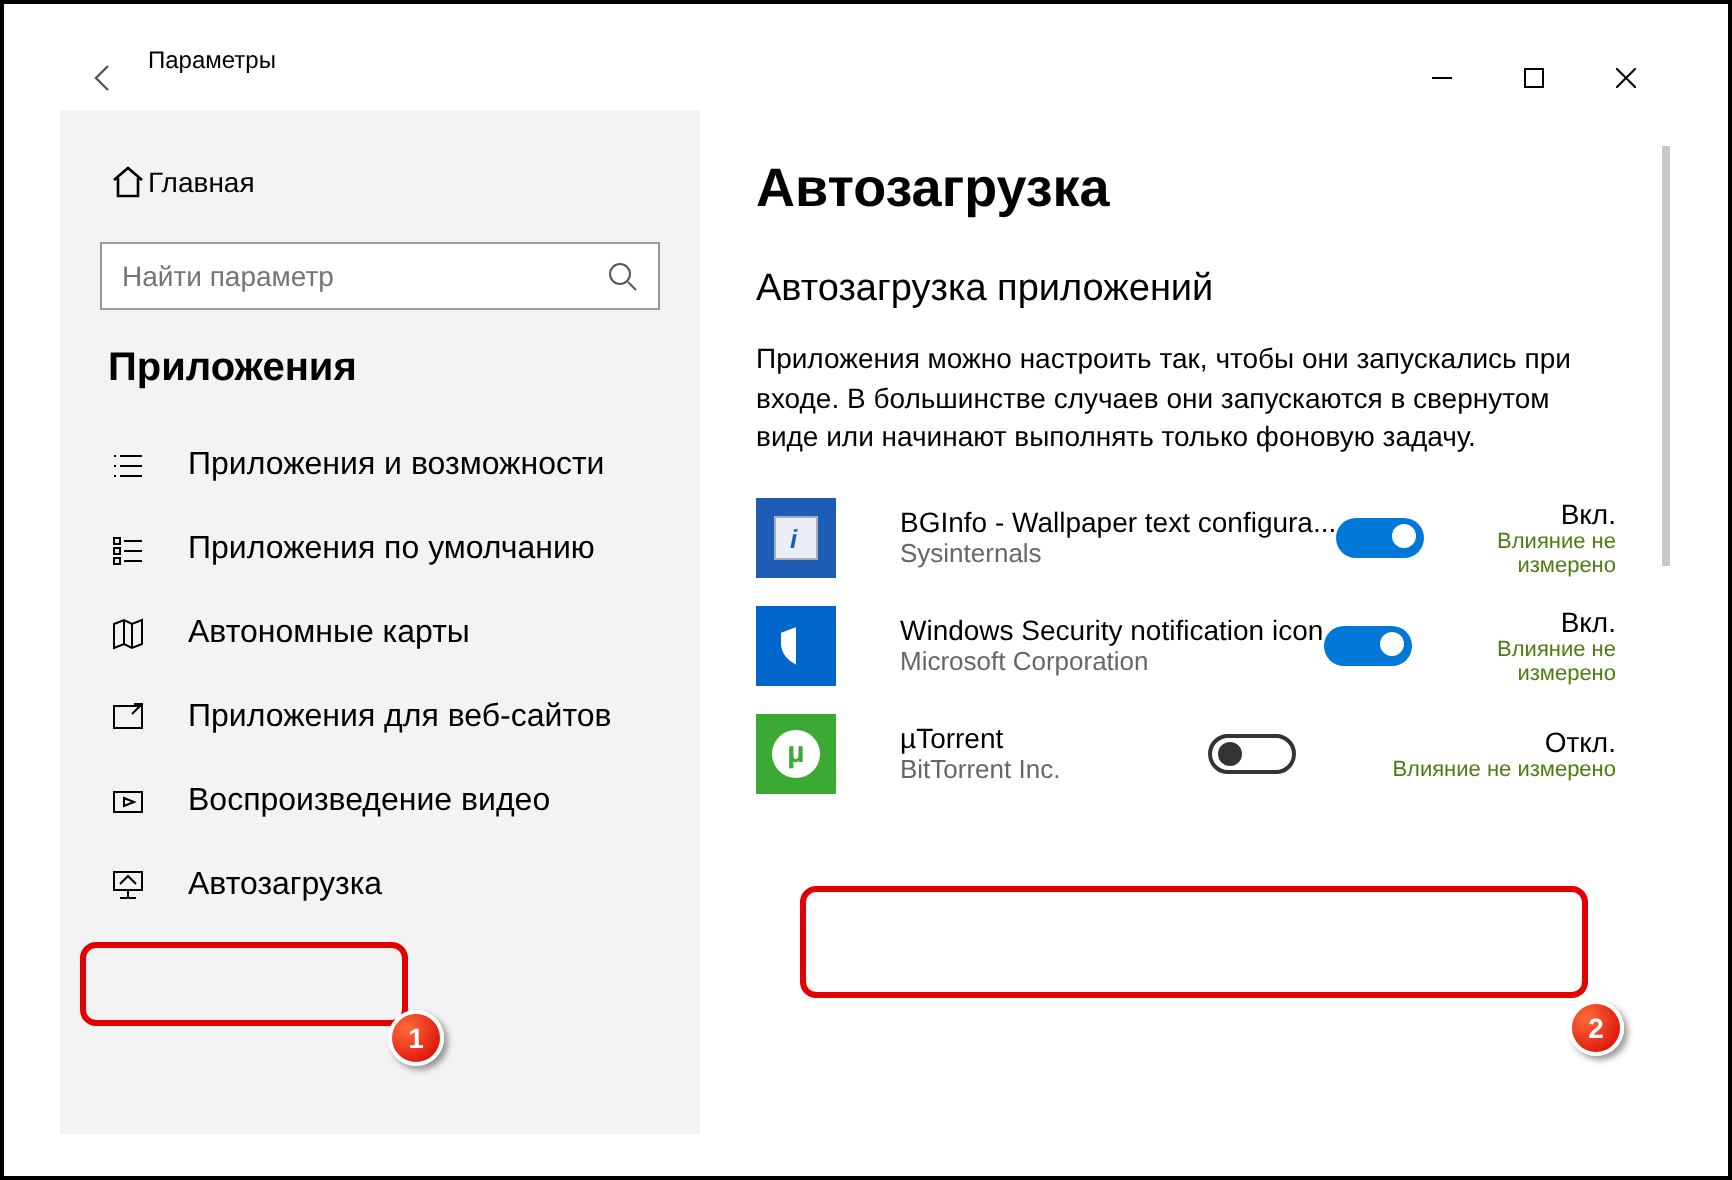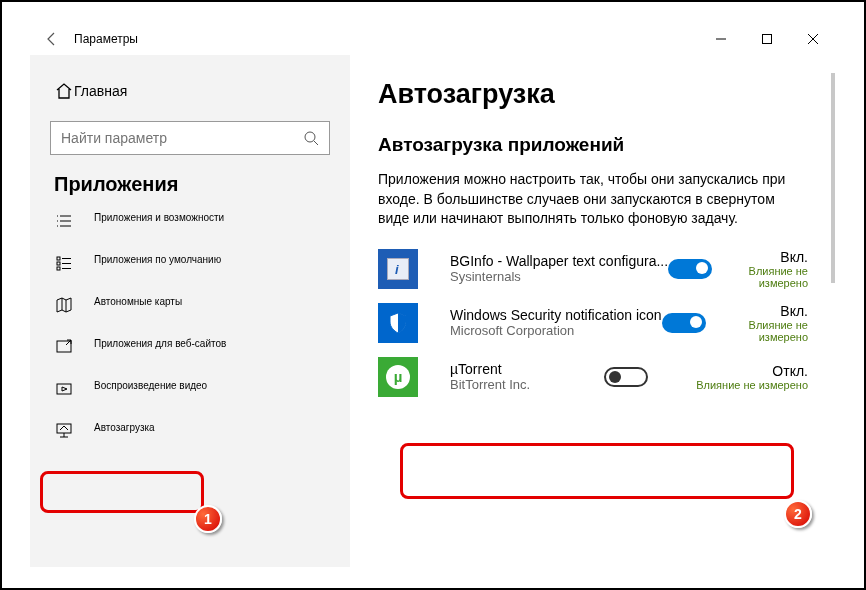--- a/index.html
+++ b/index.html
@@ -1,45 +1,45 @@
 <!DOCTYPE html>
 <html><head>
 <meta charset="utf-8">
 <style>
 * { box-sizing: border-box; margin: 0; padding: 0; font-family: "Segoe UI", Arial, sans-serif; }
 body { background: #fff; display: flex; justify-content: center; align-items: flex-start; }
 .shot { width: 866px; height: 590px; position: relative; background: #fff; border: 2px solid #000; }
 .window { position: absolute; left: 28px; top: 21px; right: 28px; bottom: 21px; background: #fff; display: flex; flex-direction: column; }
-.titlebar { height: 32px; display: flex; align-items: center; position: relative; }
+.titlebar { height: 32px; display: flex; position: relative; }
 .back { width: 44px; display: flex; align-items: center; justify-content: center; color: #555; }
 .title { font-size: 12px; color: #000; }
 .winbtns { position: absolute; right: 0; top: 0; display: flex; }
 .winbtn { width: 46px; height: 32px; display: flex; align-items: center; justify-content: center; color: #333; }
 .body { flex: 1; display: flex; overflow: hidden; position: relative; }
 .sidebar { width: 320px; background: #f3f3f3; padding: 18px 0 0 0; display: flex; flex-direction: column; position: relative; }
 .home { display: flex; align-items: center; padding: 0 20px 0 24px; height: 36px; }
 .home .icon { width: 20px; display: flex; justify-content: center; color: #000; }
 .home .lbl { font-size: 14px; }
 .search { margin: 12px 20px 18px 20px; border: 1px solid #999; background: #fff; height: 34px; display: flex; align-items: center; padding: 0 10px; gap: 24px; }
 .search input { flex: 1; border: none; outline: none; font-size: 14px; background: transparent; }
 .search .sicon { color: #555; }
 .section { font-size: 20px; font-weight: 600; padding: 0 24px 16px 24px; }
 .navlist { display: flex; flex-direction: column; }
-.nav { display: flex; height: 42px; padding: 0 24px; gap: 20px; font-size: 10px; }
+.nav { display: flex; align-items: center; height: 42px; padding: 0 24px; gap: 20px; font-size: 16px; }
 .nav .icon { width: 20px; display: flex; justify-content: center; color: #000; }
 .nav.selected { position: relative; }
 .hl { position: absolute; border: 3px solid #e30000; border-radius: 8px; pointer-events: none; }
 .hl1 { left: 10px; width: 164px; height: 42px; bottom: 54px; }
 .badge { position: absolute; width: 28px; height: 28px; border-radius: 50%; background: radial-gradient(circle at 30% 30%, #ff6a3a, #d40000); color: #fff; font-weight: 700; display: flex; align-items: center; justify-content: center; border: 2px solid #fff; box-shadow: 2px 2px 3px rgba(0,0,0,.4); font-size: 14px; }
 .b1 { left: 164px; bottom: 34px; }
 .main { flex: 1; padding: 24px 10px 10px 28px; position: relative; display: flex; flex-direction: column; overflow: hidden; }
 .scrollbar { position: absolute; right: 0; top: 18px; bottom: 0; width: 6px; }
 .thumb { background: #c8c8c8; width: 4px; height: 210px; margin-left: 1px; }
 .h1 { font-size: 27px; font-weight: 600; margin-bottom: 24px; }
-.h2 { font-size: 19px; font-weight: 700; margin-bottom: 14px; }
+.h2 { font-size: 19px; font-weight: 400; margin-bottom: 14px; }
 .desc { font-size: 14px; color: #000; line-height: 1.4; margin-bottom: 20px; max-width: 430px; }
 .sort { font-size: 14px; color: #000; display: flex; align-items: center; gap: 6px; margin-bottom: 18px; }
 .sort .val { color: #000; }
 .chev { font-size: 10px; }
 .apps { display: flex; flex-direction: column; gap: 14px; }
 .app { display: flex; align-items: center; padding-right: 18px; position: relative; }
 .aicon { width: 40px; height: 40px; display: flex; align-items: center; justify-content: center; flex-shrink: 0; }
 .ainfo { flex: 1; padding-left: 32px; }
 .aname { font-size: 14px; white-space: nowrap; overflow: hidden; text-overflow: ellipsis; max-width: 230px; }
 .apub { font-size: 13px; color: #666; }

